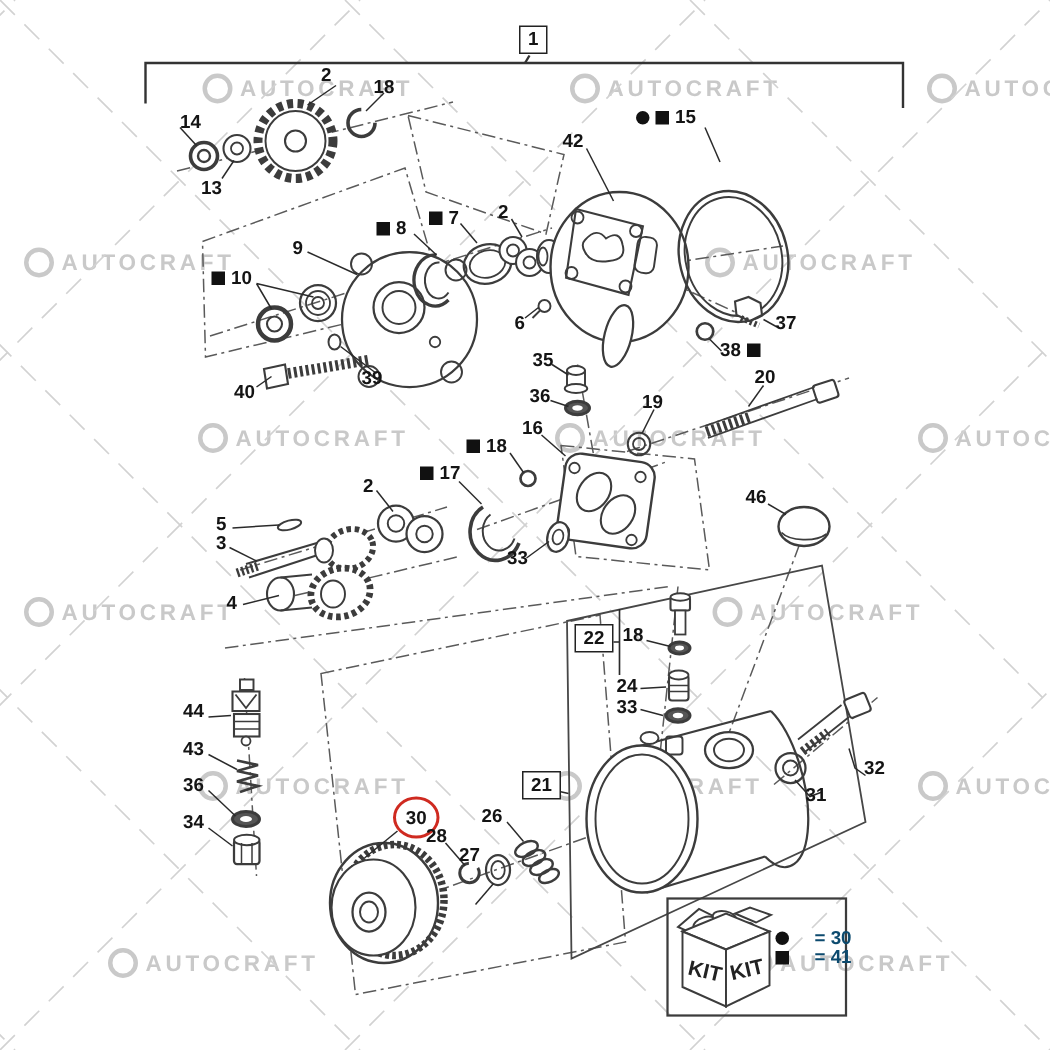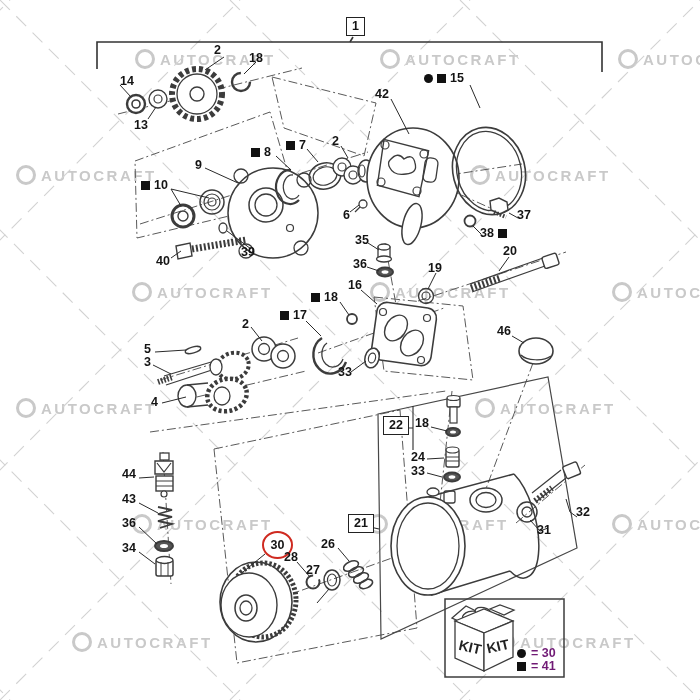--- a/index.html
+++ b/index.html
@@ -10,22 +10,22 @@
       font-weight:bold;font-size:15px;letter-spacing:2.5px;user-select:none;}
   .wm-ring{width:14px;height:14px;border:3px solid #c9c9c9;border-radius:50%;flex:0 0 auto;}
   svg{position:absolute;left:0;top:0;}
   .lb{position:absolute;font-weight:bold;font-size:12.5px;color:#141414;display:flex;
       align-items:center;gap:4px;white-space:nowrap;line-height:1;}
   .sq{width:9px;height:9px;background:#111;display:inline-block;}
   .dot{width:9px;height:9px;background:#111;border-radius:50%;display:inline-block;}
   .boxed{border:1.5px solid #222;padding:2px 5px;background:#fff;}
   .circled{border:2.5px solid #cf2a20;border-radius:50%;width:27px;height:24px;
            display:flex;align-items:center;justify-content:center;padding:0;}
-  .legend-row{position:absolute;display:flex;align-items:center;gap:5px;
-              font-weight:bold;font-size:12.5px;color:#701a75;margin-top:28px;}
+  .legend-row{position:absolute;display:flex;align-items:center;gap:17px;
+              font-weight:bold;font-size:12.5px;color:#0c4a6e;}
 </style>
 </head>
 <body>
 
 <div id="stage">
 
   <div class="wm" style="left:135px;top:49px">
       <span class="wm-ring"></span>
       <span>AUTOCRAFT</span>
     </div>

